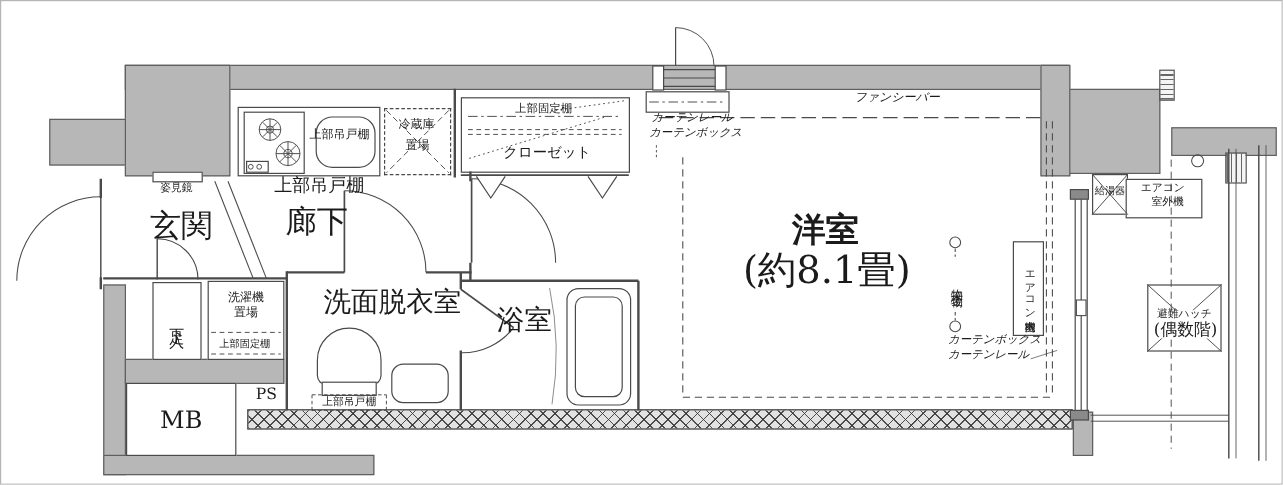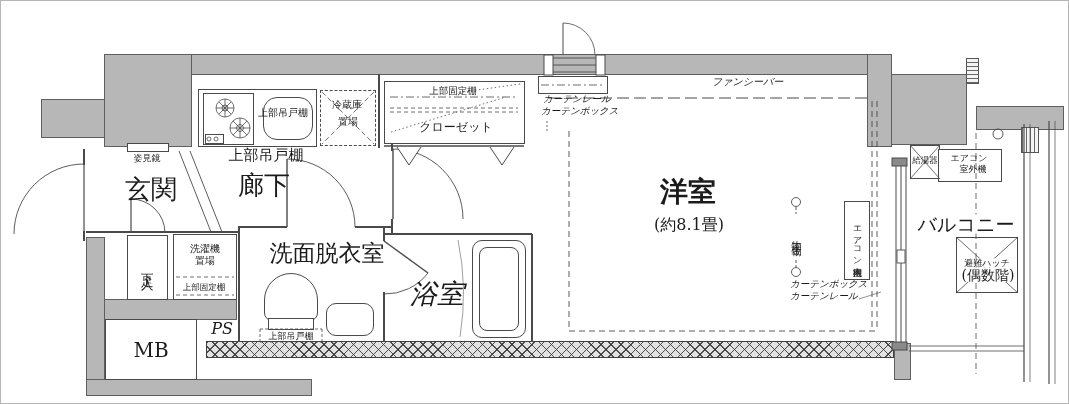--- a/index.html
+++ b/index.html
@@ -205,29 +205,28 @@
       </g>
 
       <path d="M858 298 L880 291" stroke-width="0.6"></path>
     </g>
   </svg>
 
   <div class="lbl" style="left:150px;top:188px;font-size:26px;">玄関</div>
   <div class="lbl" style="left:263px;top:184px;font-size:26px;">廊下</div>
   <div class="lbl" style="left:265px;top:154px;font-size:15px;">上部吊戸棚</div>
   <div class="lbl" style="left:314px;top:252px;font-size:23px;margin-left:12px;">洗面脱衣室</div>
-  <div class="lbl" style="left:436px;top:292px;font-size:27px;font-style:italic;">浴室</div>
+  <div class="lbl" style="left:436px;top:267px;font-size:23px;">浴室</div>
   <div class="lbl" style="left:687px;top:191px;font-size:28px;font-weight:bold;">洋室</div>
-  <div class="lbl" style="left:688px;top:224px;font-size:16px;">(約8.1畳)</div>
-  <div class="lbl wbg" style="left:965px;top:223px;font-size:19px;">バルコニー</div>
+  <div class="lbl" style="left:688px;top:224px;font-size:32px;">(約8.1畳)</div>
   <div class="lbl" style="left:455px;top:126px;font-size:12px;">クローゼット</div>
 
   <div class="lbl v" style="left:146px;top:266px;font-size:12.5px;">下足入</div>
   <div class="lbl" style="left:150px;top:349px;font-size:20px;">MB</div>
-  <div class="lbl" style="left:221px;top:328px;font-size:16px;font-style:italic;">PS</div>
+  <div class="lbl" style="left:221px;top:328px;font-size:13px;">PS</div>
   <div class="lbl" style="left:204px;top:248px;font-size:10px;">洗濯機</div>
   <div class="lbl" style="left:204px;top:260px;font-size:10px;">置場</div>
   <div class="lbl" style="left:203px;top:286px;font-size:8.5px;">上部固定棚</div>
   <div class="lbl" style="left:452px;top:90px;font-size:9.5px;">上部固定棚</div>
   <div class="lbl" style="left:282px;top:112px;font-size:10px;">上部吊戸棚</div>
   <div class="lbl wbg" style="left:290px;top:335px;font-size:9px;">上部吊戸棚</div>
   <div class="lbl" style="left:346px;top:104px;font-size:10px;">冷蔵庫</div>
   <div class="lbl" style="left:347px;top:121px;font-size:10px;">置場</div>
 
   <div class="lbl" style="left:146px;top:157px;font-size:9px;">姿見鏡</div>

